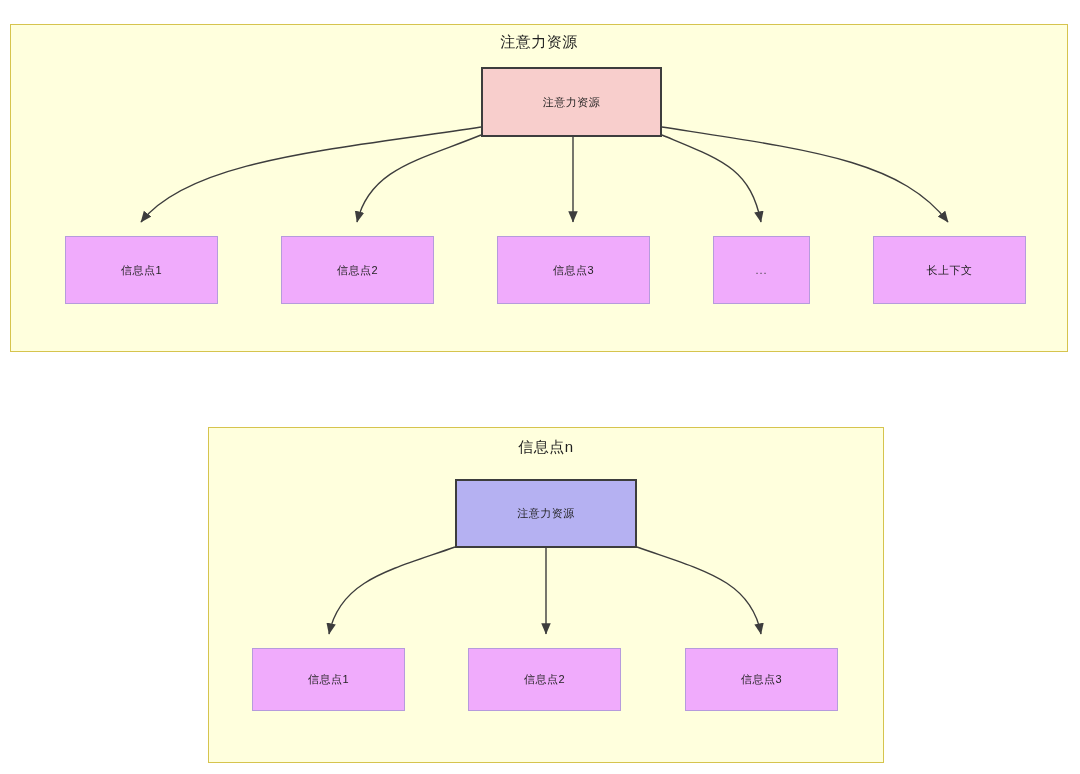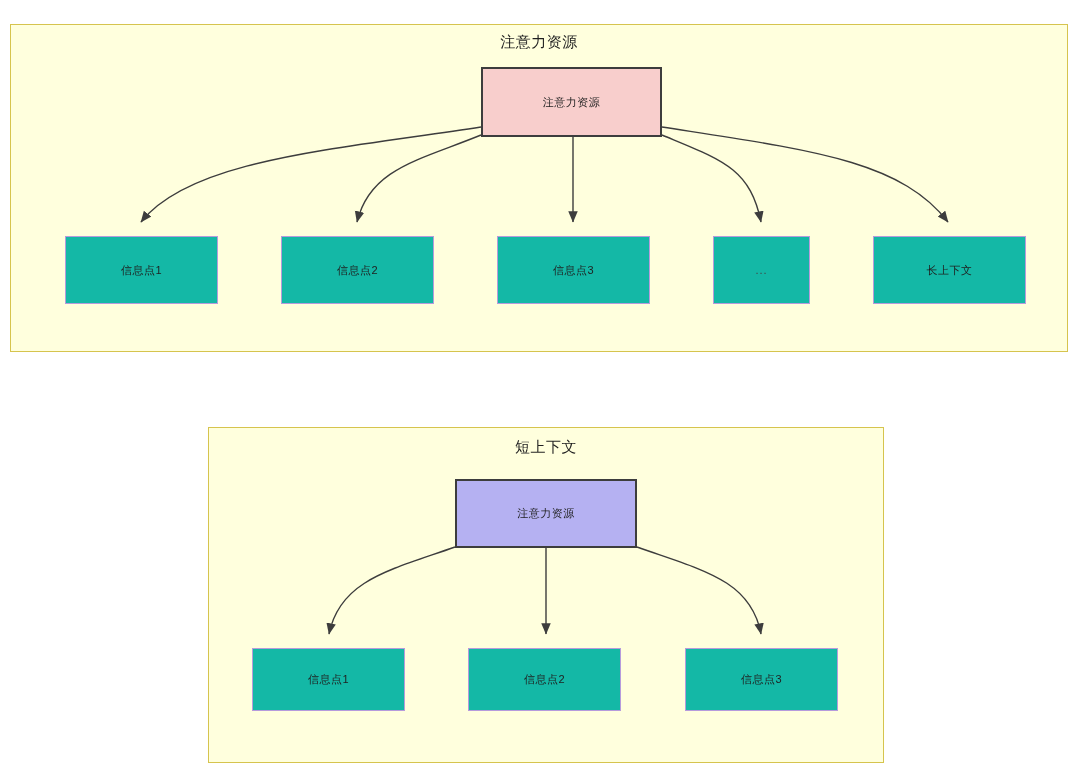--- a/index.html
+++ b/index.html
@@ -53,21 +53,21 @@
   }
   .node-attention-pink {
     background: #f8cecc;
     border: 2px solid #3d3d3d;
   }
   .node-attention-blue {
     background: #b5b1f2;
     border: 2px solid #3d3d3d;
   }
   .node-info {
-    background: #14b8a6;
+    background: #f0abfc;
     border: 1px solid #b69bdc;
   }
   .ellipsis-label {
     letter-spacing: 1px;
     color: #444;
   }
 </style>
 </head>
 <body>
 
@@ -79,21 +79,21 @@
 
   <div class="node node-attention-pink" style="left:481px; top:67px; width:181px; height:70px;">注意力资源</div>
 
   <div class="node node-info" style="left:65px; top:236px; width:153px; height:68px;">信息点1</div>
   <div class="node node-info" style="left:281px; top:236px; width:153px; height:68px;">信息点2</div>
   <div class="node node-info" style="left:497px; top:236px; width:153px; height:68px;">信息点3</div>
   <div class="node node-info ellipsis-label" style="left:713px; top:236px; width:97px; height:68px;">...</div>
   <div class="node node-info" style="left:873px; top:236px; width:153px; height:68px;">长上下文</div>
 
   <div class="container-box" style="left:208px; top:427px; width:676px; height:336px;">
-    <div class="container-title" style="top:10px;">短上下文</div>
+    <div class="container-title" style="top:10px;">信息点n</div>
   </div>
 
   <div class="node node-attention-blue" style="left:455px; top:479px; width:182px; height:69px;">注意力资源</div>
 
   <div class="node node-info" style="left:252px; top:648px; width:153px; height:63px;">信息点1</div>
   <div class="node node-info" style="left:468px; top:648px; width:153px; height:63px;">信息点2</div>
   <div class="node node-info" style="left:685px; top:648px; width:153px; height:63px;">信息点3</div>
 
   <svg class="svg-layer" viewBox="0 0 1080 774" width="1080" height="774">
     <defs>

